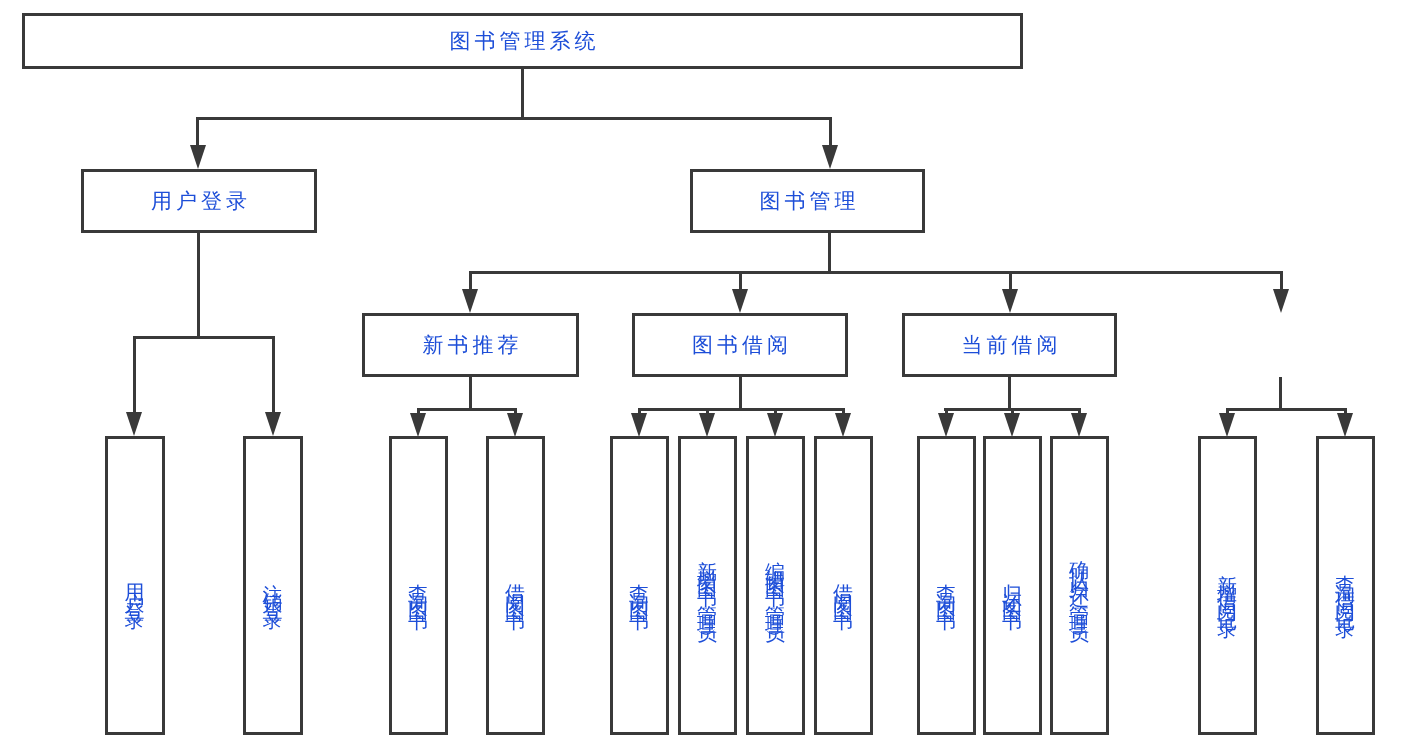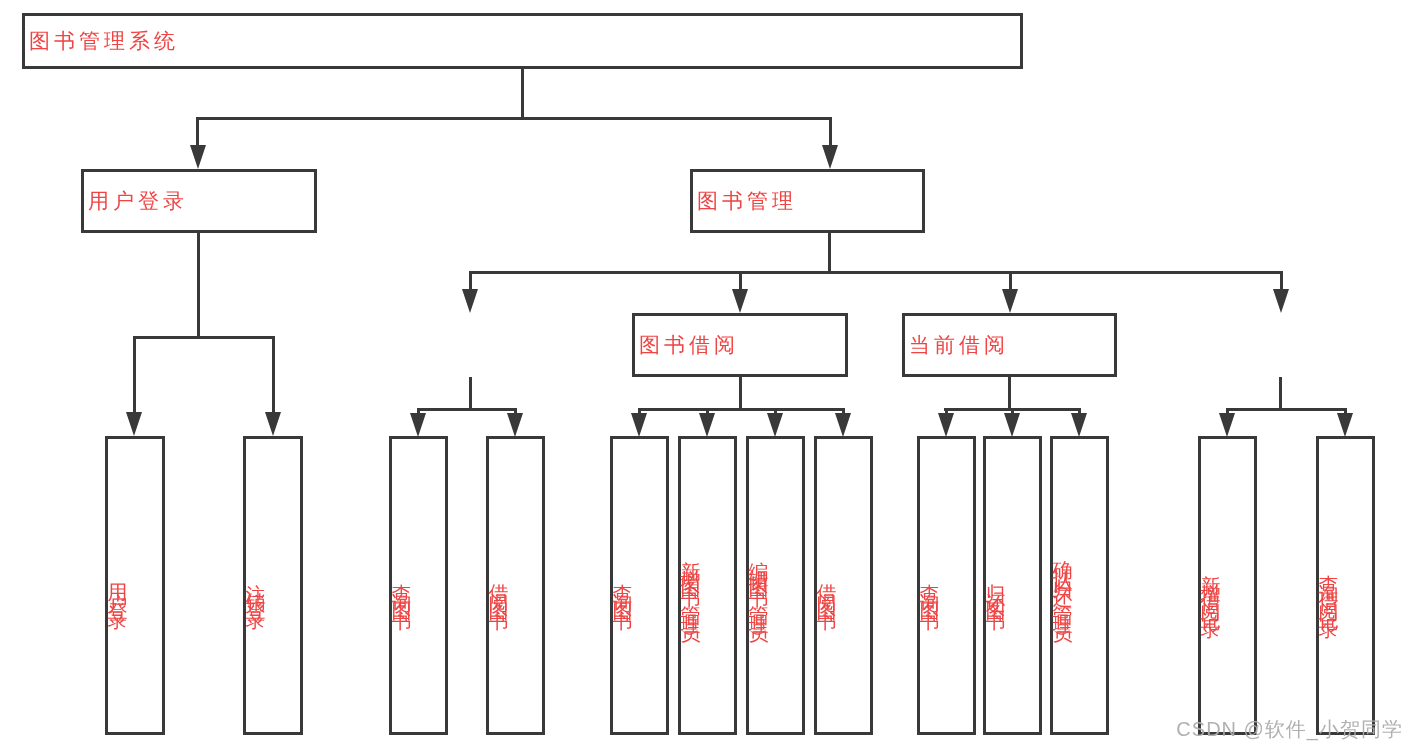--- a/index.html
+++ b/index.html
@@ -11,22 +11,22 @@
     overflow: hidden;
     font-family: "Liberation Sans", "DejaVu Sans", sans-serif;
   }
   .box {
     position: absolute;
     box-sizing: border-box;
     border: 3px solid #393939;
     background: #ffffff;
     display: flex;
     align-items: center;
-    justify-content: flex-start;
-    color: #ef4444;
+    justify-content: center;
+    color: #1d4ed8;
   }
   .hbox span {
     font-size: 21px;
     letter-spacing: 4px;
     padding-left: 4px;
     white-space: nowrap;
   }
   .vbox span {
     writing-mode: vertical-rl;
     text-orientation: mixed;
@@ -90,20 +90,23 @@
   <div class="hline" style="left:469px; top:271px; width:812px;"></div>
   <div class="vline" style="left:469px; top:271px; height:22px;"></div>
   <div class="ahead" style="left:462px; top:289px;"></div>
   <div class="vline" style="left:739px; top:271px; height:22px;"></div>
   <div class="ahead" style="left:732px; top:289px;"></div>
   <div class="vline" style="left:1009px; top:271px; height:22px;"></div>
   <div class="ahead" style="left:1002px; top:289px;"></div>
   <div class="vline" style="left:1280px; top:271px; height:22px;"></div>
   <div class="ahead" style="left:1273px; top:289px;"></div>
 
+  <div class="box hbox" style="left:362px; top:313px; width:217px; height:64px;">
+    <span>新书推荐</span>
+  </div>
   <div class="box hbox" style="left:902px; top:313px; width:215px; height:64px;">
     <span>当前借阅</span>
   </div>
   <div class="box hbox" style="left:632px; top:313px; width:216px; height:64px;">
     <span>图书借阅</span>
   </div>
 
   <div class="vline" style="left:469px; top:377px; height:31px;"></div>
   <div class="hline" style="left:417px; top:408px; width:100px;"></div>
   <div class="vline" style="left:417px; top:408px; height:10px;"></div>
@@ -175,15 +178,14 @@
     <span>确认归还（管理员）</span>
   </div>
 
   <div class="box vbox" style="left:1198px; top:436px; width:59px; height:299px;">
     <span>新增借阅记录</span>
   </div>
   <div class="box vbox" style="left:1316px; top:436px; width:59px; height:299px;">
     <span>查询借阅记录</span>
   </div>
 
-  <div class="watermark">CSDN @软件_小贺同学</div>
 
 </div>
 
 </body></html>

